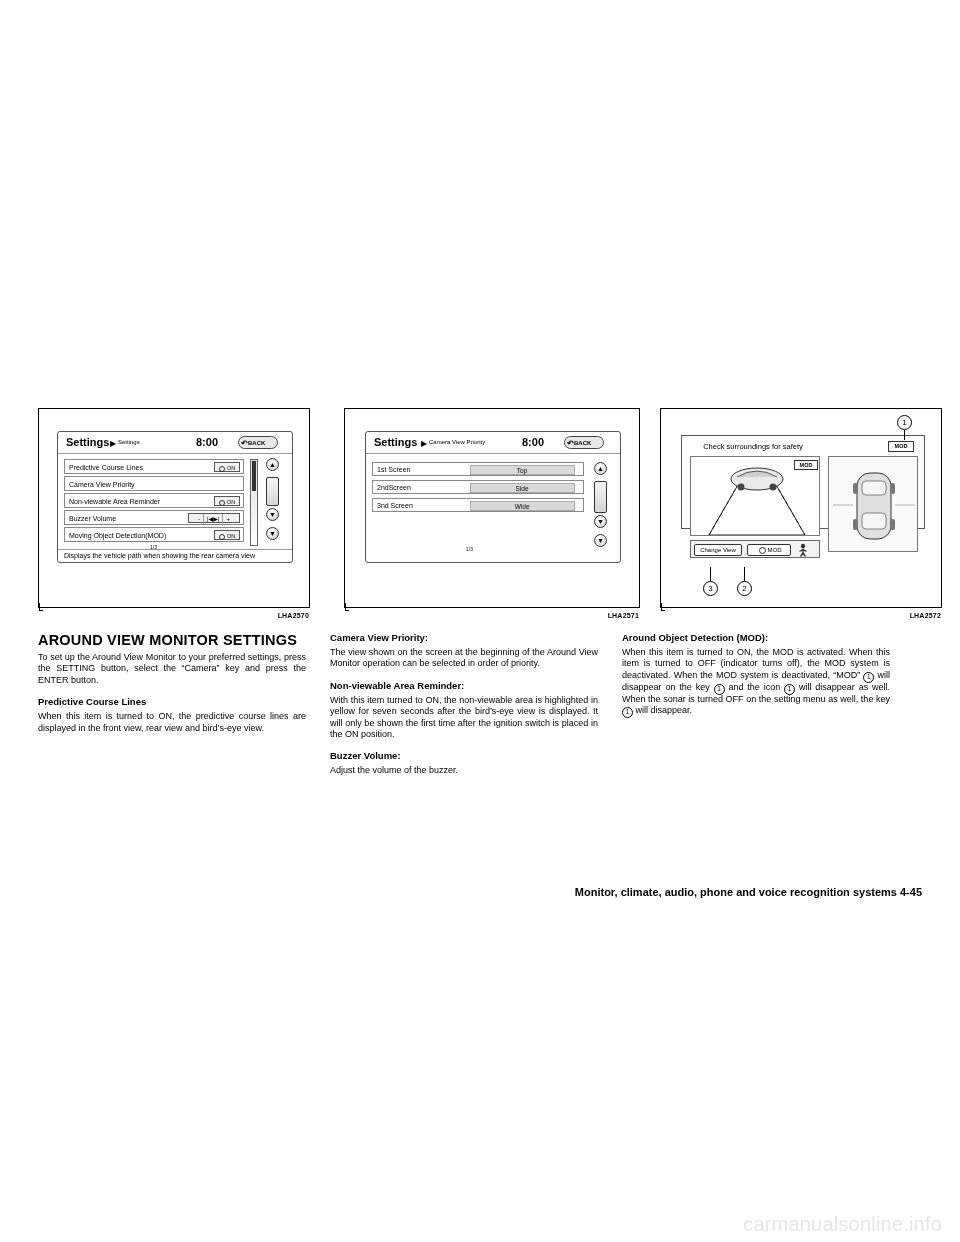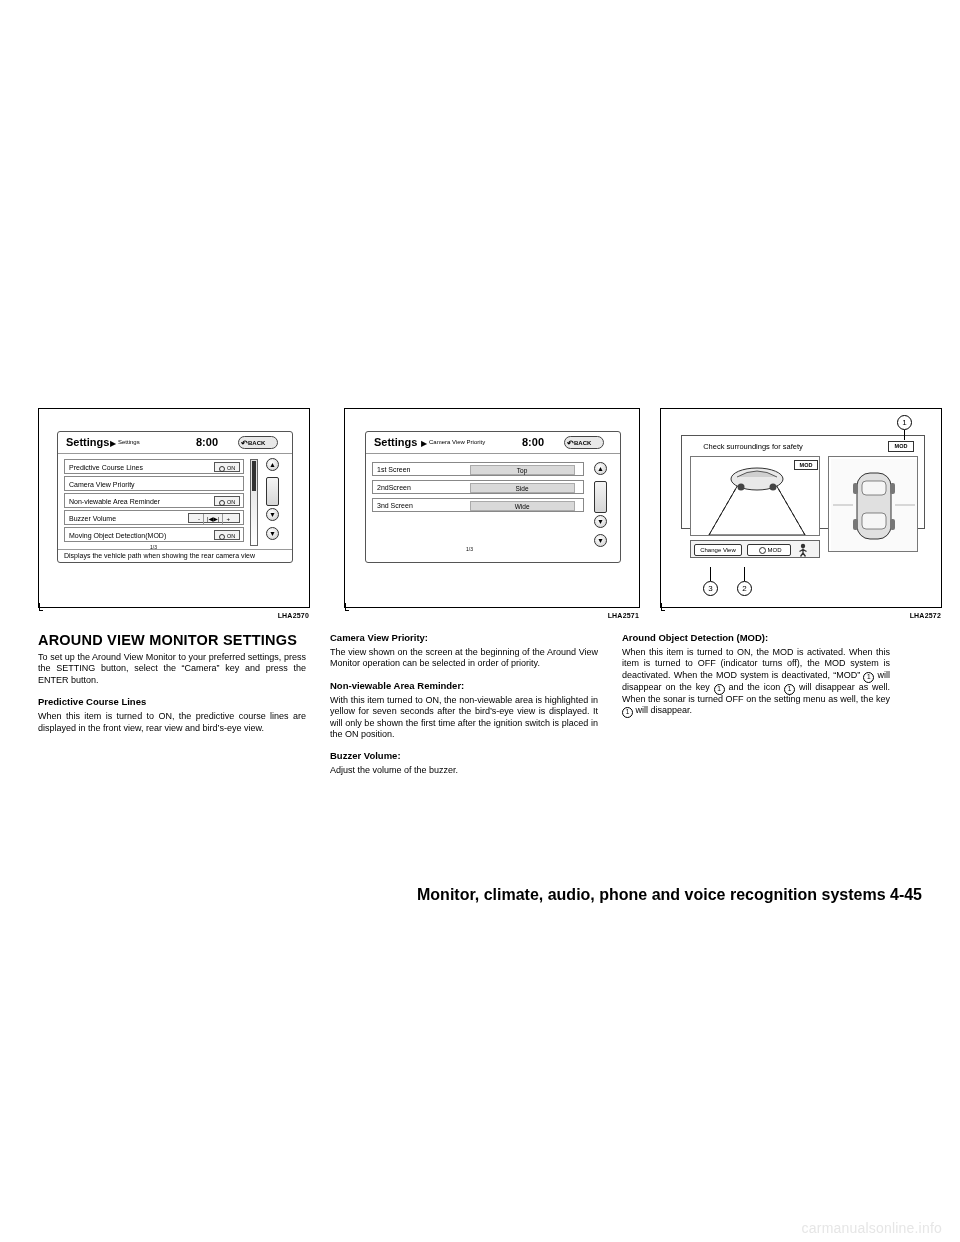--- a/index.html
+++ b/index.html
@@ -349,28 +349,28 @@
     vertical-align: baseline;
     position: relative;
     top: 1px;
   }
   .footer-line {
     position: absolute;
     left: 408px;
     top: 886px;
     width: 514px;
     text-align: right;
-    font-size: 16px;
+    font-size: 11px;
     font-weight: bold;
   }
   .watermark {
     position: absolute;
     right: 18px;
     bottom: 6px;
-    font-size: 14px;
+    font-size: 20px;
     color: #e6e6e6;
     letter-spacing: .2px;
     font-family: "Liberation Sans", sans-serif;
   }
 </style>
 </head>
 <body>
 
 <div class="page">
 

